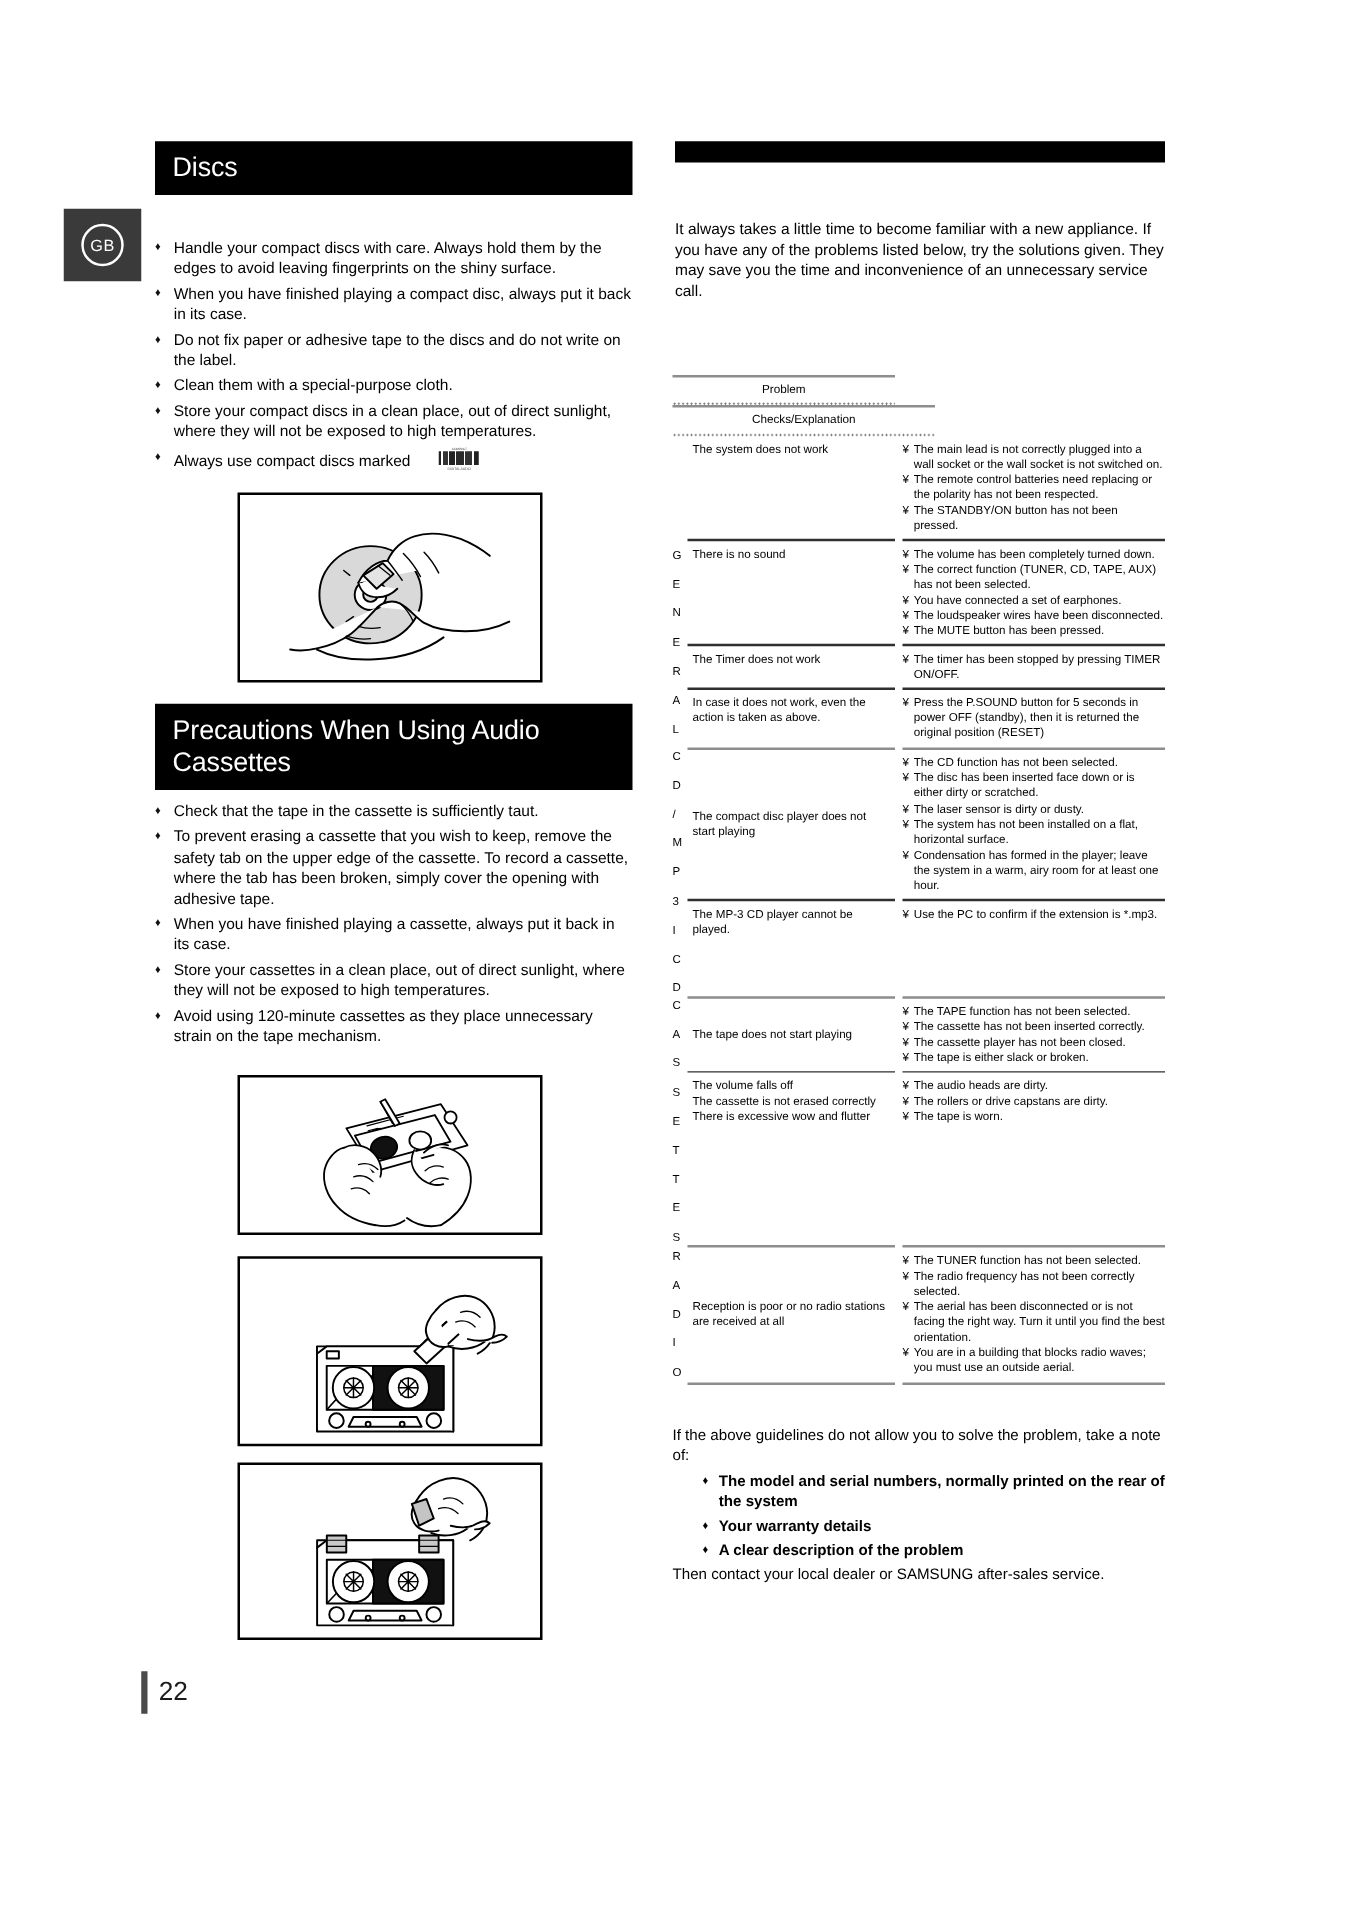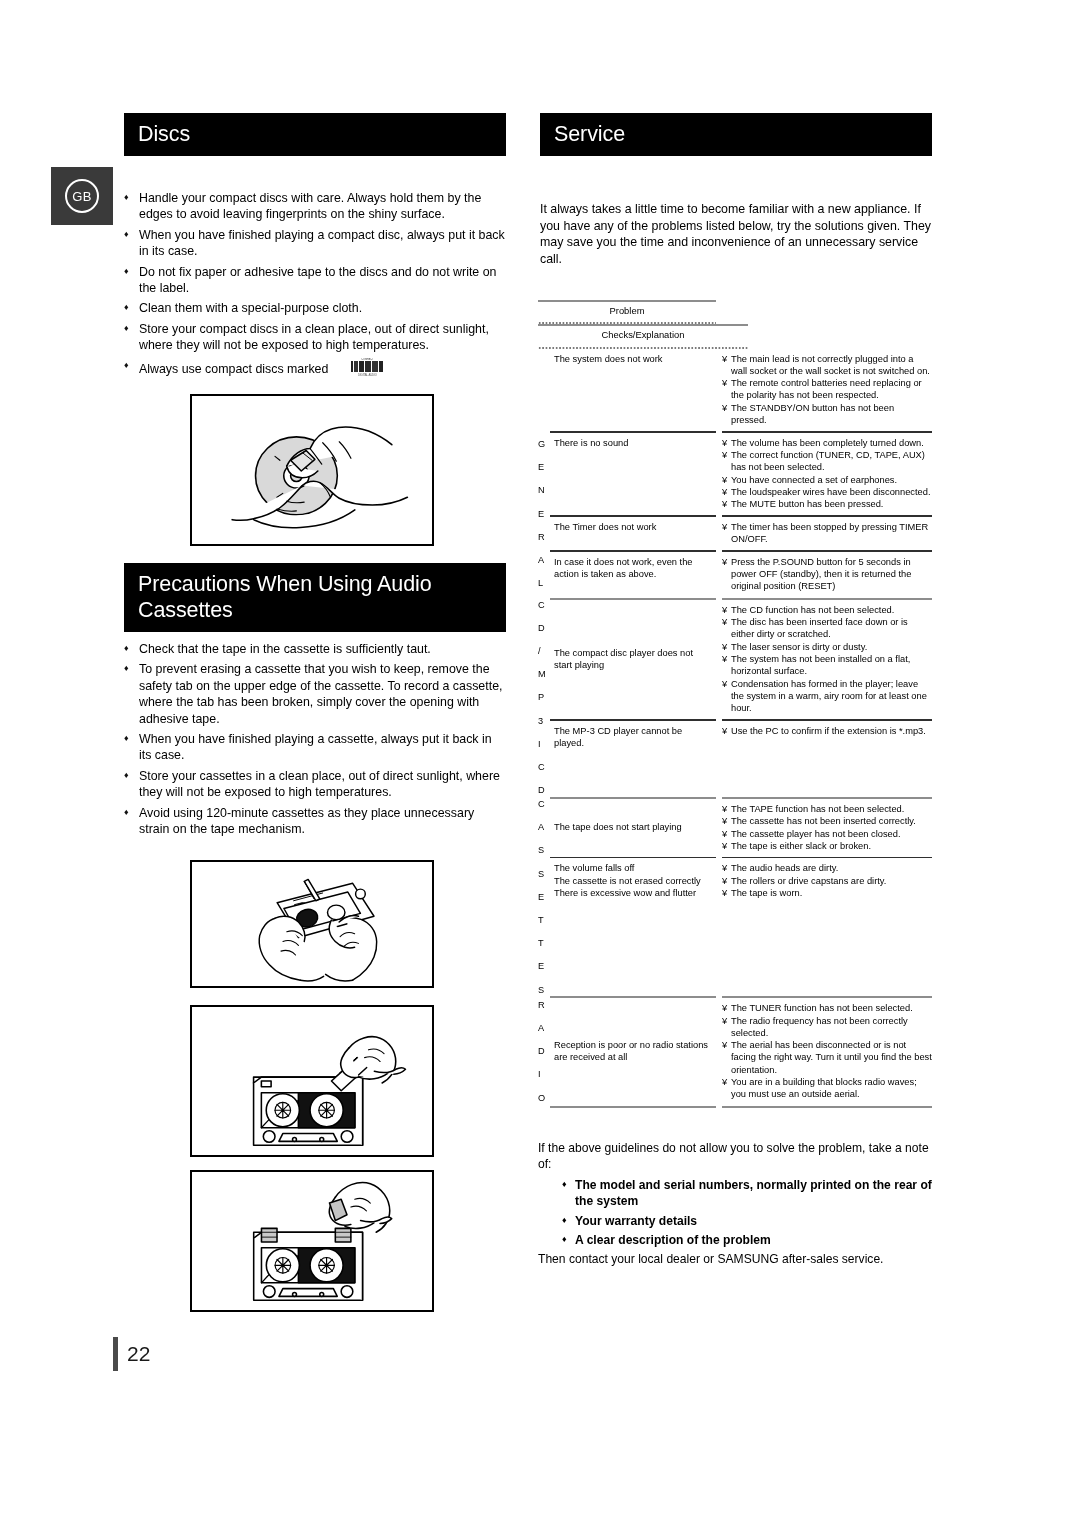--- a/index.html
+++ b/index.html
@@ -455,21 +455,20 @@
         <path d="M156 56 c10 4 22 2 30 -4" fill="#fff"></path>
         <path d="M172 50 c8 2 16 2 22 -2 c4 -2 8 -2 10 0 c-3 3 -8 5 -12 5" fill="#fff"></path>
         <path d="M162 36 c6 -2 12 0 16 4 M166 28 c6 -2 12 0 16 4" stroke-width="1.1"></path>
         <path d="M140 32 l12 -4 l6 16 l-12 6 z" fill="#c4c4c4"></path>
       </g>
     </svg>
   </div>
 
   <div class="col-right">
     <div class="sec-header wide">
-      <span>Service</span>
     </div>
     <p class="intro">It always takes a little time to become familiar with a new appliance. If you have any of the problems listed below, try the solutions given. They may save you the time and inconvenience of an unnecessary service call.</p>
   </div>
 
   <div class="tbl">
 
     <div class="tbl-headrow">
       <div class="th-cell c1">
         <div class="rule-solid"></div>
         <div class="th-label">Problem</div>

